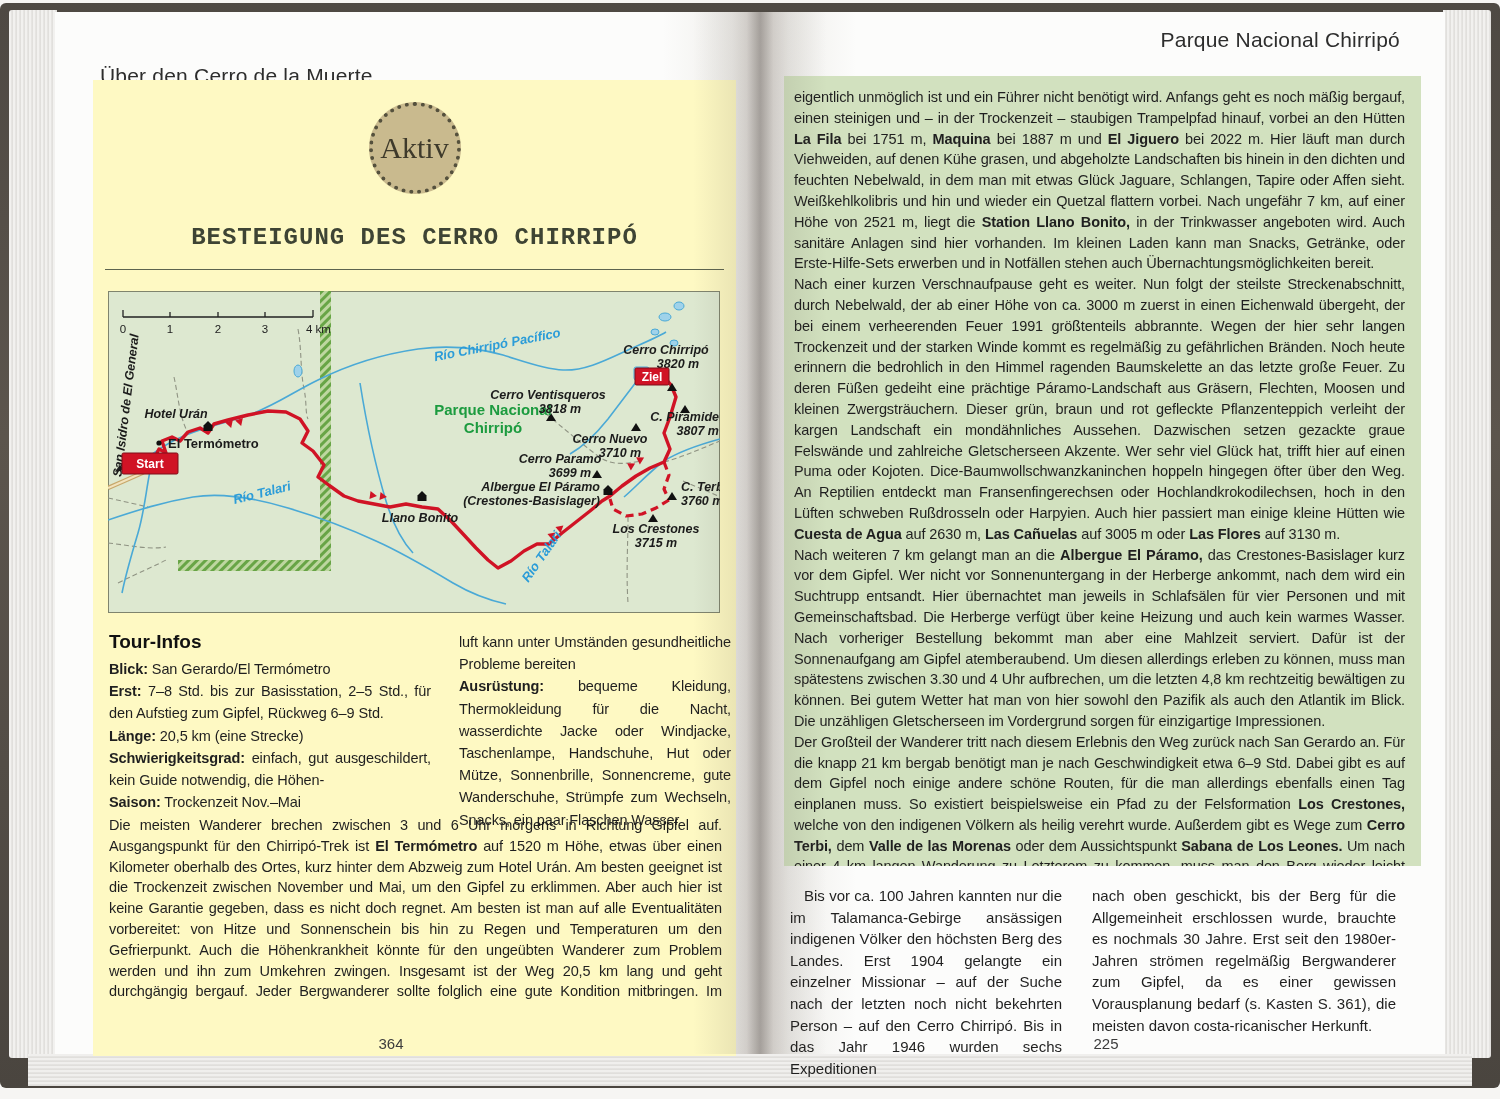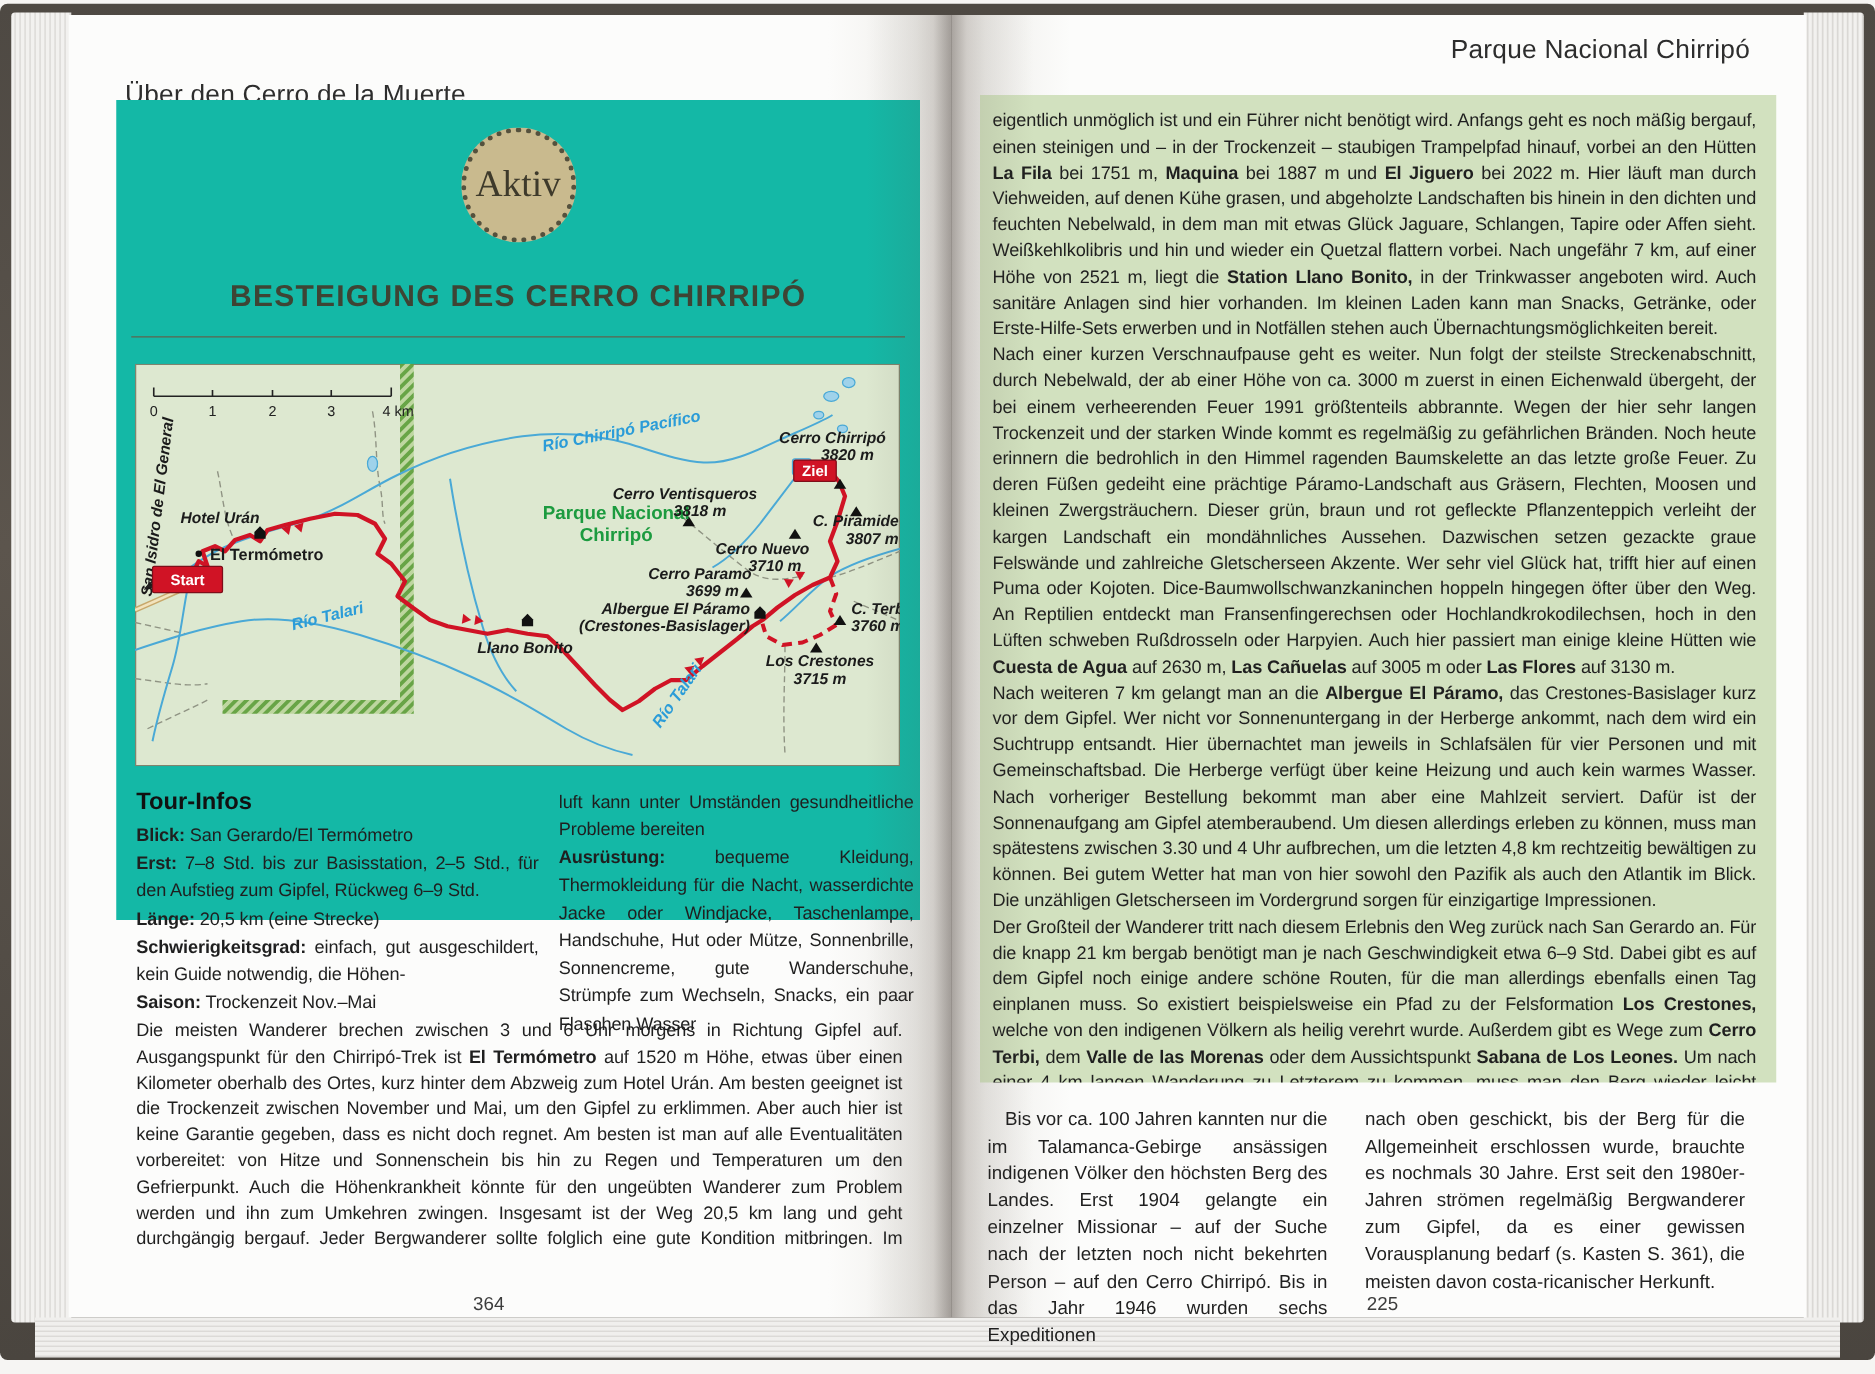--- a/index.html
+++ b/index.html
@@ -26,36 +26,36 @@
   .spine-shadow{position:absolute;left:693px;top:12px;width:134px;height:1042px;pointer-events:none;
     background:linear-gradient(to right,rgba(80,70,60,0) 0%,rgba(80,70,60,0.14) 40%,rgba(55,48,42,0.34) 50%,rgba(80,70,60,0.14) 60%,rgba(80,70,60,0) 100%);}
   
   .running-head{position:absolute;top:28px;font-size:21px;color:#2d2d2d;letter-spacing:0.2px;}
   .rh-left{left:100px;margin-top:36px;}
   .rh-right{right:100px;}
   .folio{position:absolute;top:1035px;width:110px;text-align:center;font-size:15px;color:#3c3c3c;}
   .folio-left{left:336px;}
   .folio-right{left:1051px;}
   
-  .box-left{position:absolute;left:93px;top:80px;width:643px;height:656px;background:#14b8a6;}
+  .box-left{position:absolute;left:93px;top:80px;width:643px;height:976px;background:#fef9c3;}
   .box-right{position:absolute;left:784px;top:76px;width:637px;height:790px;background:#d2e1bf;overflow:hidden;}
   .box-right-inner{padding:11px 16px 0 10px;}
   
   .aktiv{position:absolute;left:50%;top:22px;transform:translateX(-50%);
     width:92px;height:92px;border-radius:50%;
     background:#c9ba8e;border:4px dotted #55513d;box-sizing:border-box;
     display:flex;align-items:center;justify-content:center;
     font-family:"Liberation Serif",serif;font-size:30px;color:#3e3a2b;}
   .box-title{position:absolute;top:144px;left:0;width:100%;text-align:center;
-    font-family:Liberation Sans, sans-serif;font-weight:bold;font-size:24px;
+    font-family:Liberation Mono, monospace;font-weight:bold;font-size:24px;
     letter-spacing:1px;color:#3e4434;}
   .divider{position:absolute;top:189px;left:12px;right:12px;border-top:1.5px solid #5d644f;}
   .map-wrap{position:absolute;top:211px;left:15px;width:612px;height:322px;}
   
-  .tour{position:absolute;top:551px;left:16px;right:5px;display:flex;gap:16px;}
+  .tour{position:absolute;top:551px;left:16px;right:5px;display:flex;gap:28px;}
   .tour-col-a{width:322px;flex:none;}
   .tour-col-b{flex:1;}
   .tour h3{margin:0 0 5px 0;font-size:19px;color:#111;}
   .tour p{margin:0;font-size:14.5px;line-height:22.2px;text-align:justify;letter-spacing:-0.1px;}
   
   .body-par{position:absolute;top:735px;left:16px;right:14px;height:188px;overflow:hidden;
     font-size:14.5px;line-height:20.8px;text-align:justify;letter-spacing:-0.1px;}
   .box-right-inner p{margin:0;font-size:14.5px;line-height:20.8px;text-align:justify;letter-spacing:-0.1px;}
   
   .cols{position:absolute;left:790px;top:885px;width:606px;display:flex;gap:30px;}

